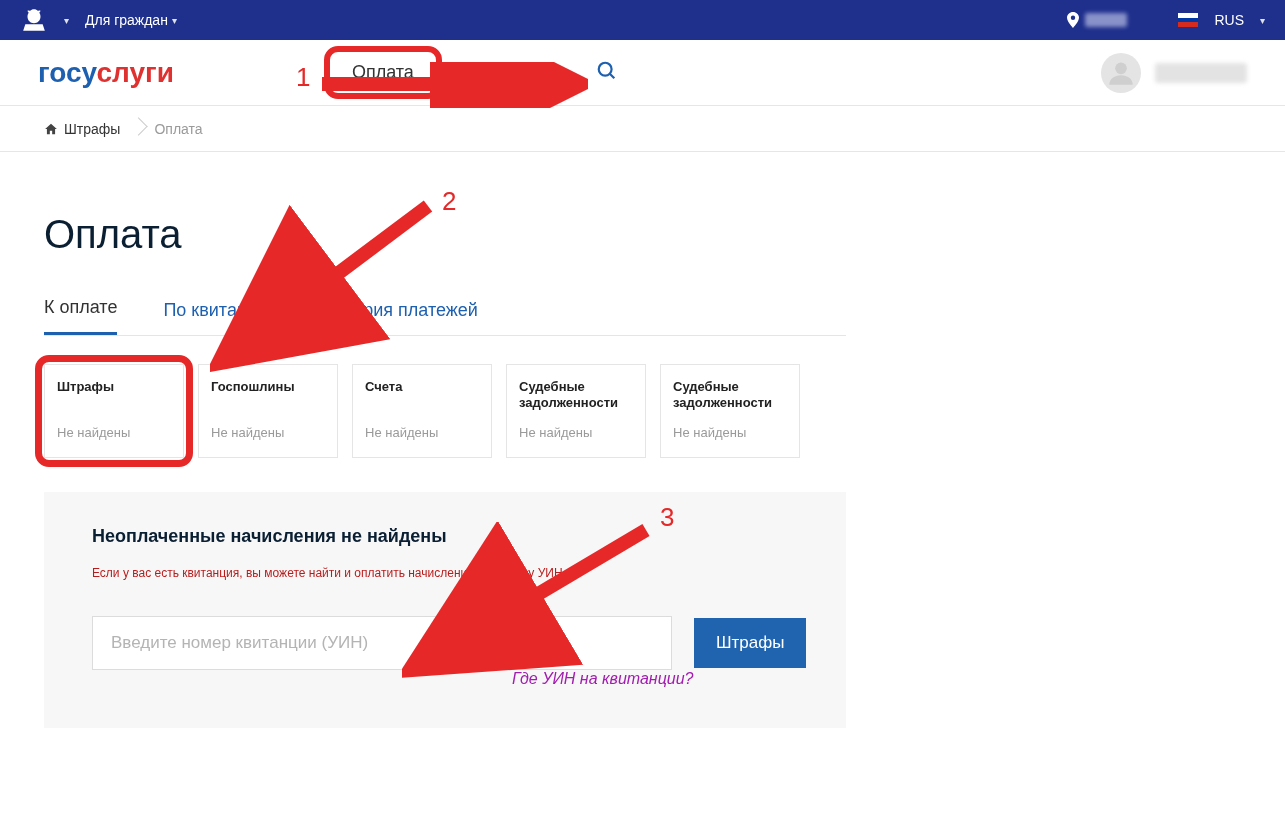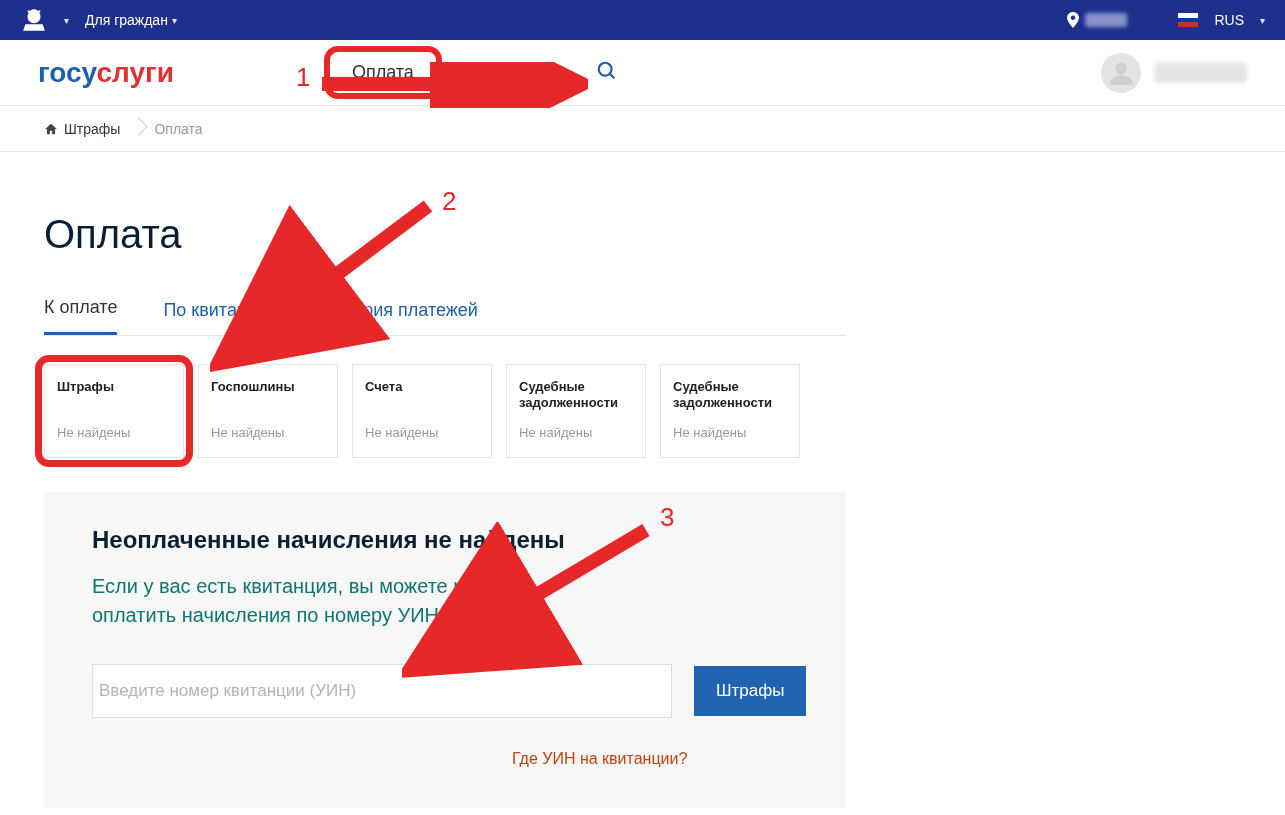--- a/index.html
+++ b/index.html
@@ -47,27 +47,27 @@
   .tab.active { color: #333; border-bottom: 3px solid #1e60b0; }
 
   .cards { display: flex; gap: 14px; margin-bottom: 34px; }
   .card { width: 140px; min-height: 94px; border: 1px solid #e5e5e5; padding: 14px 12px; cursor: pointer; background:#fff; }
   .card-title { font-size: 13px; font-weight: 700; color: #222; min-height: 32px; line-height:1.2; }
   .card-sub { font-size: 13px; color: #9a9a9a; margin-top: 14px; }
   .card-highlight { position: relative; }
   .card-highlight::after { content: ""; position: absolute; inset: -10px; border: 7px solid #e62828; border-radius: 14px; pointer-events: none; }
 
   .panel { background: #f7f7f7; padding: 34px 48px 40px 48px; }
-  .panel-title { font-size: 24px; font-weight: 700; margin-bottom: 18px; }
-  .panel-desc { font-size: 20px; color: #0f766e; line-height: 1.45; max-width: 500px; margin-bottom: 34px; }
+  .panel-title { font-size: 18px; font-weight: 700; margin-bottom: 18px; }
+  .panel-desc { font-size: 12px; color: #b91c1c; line-height: 1.45; max-width: 500px; margin-bottom: 34px; }
   .search-row { display: flex; gap: 22px; align-items: center; }
-  .uin-input { flex: 0 0 580px; height: 54px; border: 1px solid #dcdcdc; background: #fff; padding: 0 6px; font-size: 17px; color: #333; }
+  .uin-input { flex: 0 0 580px; height: 54px; border: 1px solid #dcdcdc; background: #fff; padding: 0 18px; font-size: 17px; color: #333; }
   .uin-input::placeholder { color: #b4b4b4; }
   .find-btn { height: 50px; background: #2064b0; color: #fff; border: none; padding: 0 22px; font-size: 17px; cursor: pointer; }
-  .help-link { color: #c2410c; font-size: 16px; margin-top: 32px; display: block; margin-left: 420px; }
+  .help-link { color: #a21caf; font-size: 16px; margin-top: 0; display: block; margin-left: 420px; font-style: italic; }
 
   
   .anno-num { position: absolute; color: #e62828; font-size: 26px; font-weight: 400; z-index: 60; }
   .arrow { position: absolute; z-index: 50; pointer-events: none; }
   .page-wrap { position: relative; }
   .arrow svg { display:block; }
 </style>
 </head>
 <body>
 

